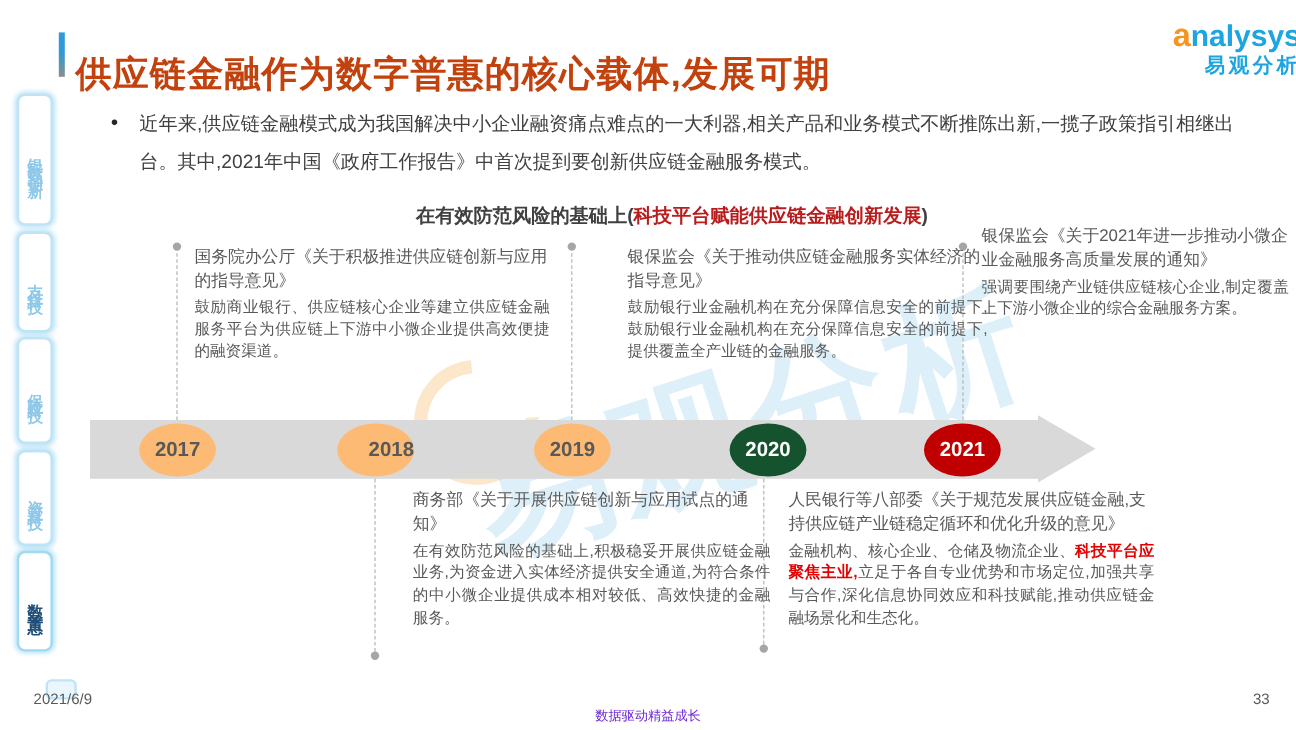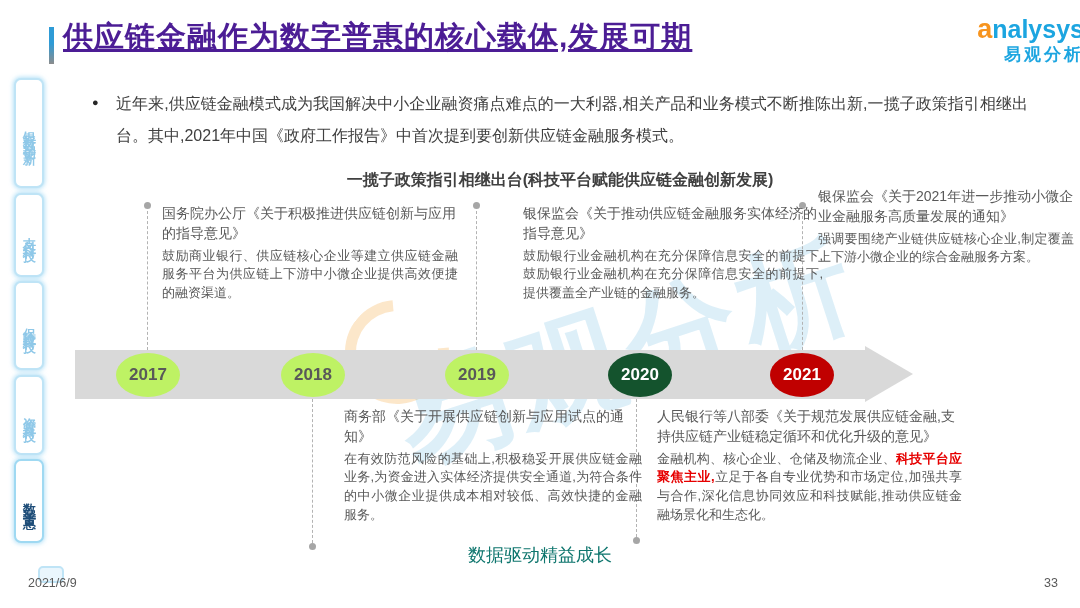--- a/index.html
+++ b/index.html
@@ -14,62 +14,62 @@
     box-shadow:0 0 4px 1px rgba(120,200,240,.55);
     display:flex;align-items:center;justify-content:center;
     writing-mode:vertical-rl;text-orientation:upright;
     font-size:13px;font-weight:700;letter-spacing:4px;color:#8fc8e8;
     cursor:pointer;
   }
   .tab.active{color:#1f4e79;border-color:#9fd9f2;}
   
   .accent-bar{position:absolute;left:49px;top:27px;width:5px;height:37px;
     background:linear-gradient(#2e9bd6 45%,#8c8c8c);}
-  .page-title{position:absolute;left:63px;top:17px;font-size:30px;font-weight:700;
-    color:#4c1d95;letter-spacing:1px;white-space:nowrap;text-decoration:underline;}
+  .page-title{position:absolute;left:63px;top:42px;font-size:30px;font-weight:700;
+    color:#c2410c;letter-spacing:1px;white-space:nowrap;}
   .logo{position:absolute;left:954px;top:14px;width:130px;text-align:right;line-height:1.15;}
   .logo .lat{font-size:25px;font-weight:700;color:#1ca5e0;letter-spacing:0;}
   .logo .lat .a{color:#f7941e;font-size:27px;}
   .logo .cn{font-size:17px;font-weight:700;color:#1ca5e0;letter-spacing:3px;display:block;}
   
   .bullet{position:absolute;left:92px;top:96px;font-size:11px;color:#262626;}
   .intro{position:absolute;left:116px;top:88px;width:912px;font-size:16px;
     color:#404040;line-height:2.0;text-align:justify;}
   
   .sec-head{position:absolute;left:75px;top:170px;width:970px;text-align:center;
     font-size:16px;font-weight:700;color:#404040;}
-  .sec-head .hl{color:#404040;}
+  .sec-head .hl{color:#b91c1c;}
   
   .wm-ring{position:absolute;left:345px;top:300px;width:82px;height:82px;border-radius:50%;
     border:11px solid rgba(244,162,50,.26);border-top-color:transparent;
     transform:rotate(40deg);}
   .wm-text{position:absolute;left:400px;top:350px;font-size:112px;font-weight:700;
     color:rgba(55,160,215,.17);letter-spacing:8px;white-space:nowrap;
     transform:rotate(-18deg);transform-origin:left center;}
   
   .band{position:absolute;left:75px;top:350px;width:792px;height:49px;background:#d9d9d9;}
   .band-arrow{position:absolute;left:865px;top:346px;width:0;height:0;
     border-top:28px solid transparent;border-bottom:28px solid transparent;
     border-left:48px solid #d9d9d9;}
   .year{position:absolute;top:353px;width:64px;height:44px;border-radius:50%;
-    background:#bef264;color:#595959;font-size:17px;font-weight:700;
+    background:#fdba74;color:#595959;font-size:17px;font-weight:700;
     line-height:44px;text-align:center;z-index:3;}
   .year.blue{background:#14532d;color:#fff;}
   .year.red{background:#c00000;color:#fff;}
   
   .vdash{position:absolute;width:0;border-left:1px dashed #b3b3b3;z-index:1;}
   .dot{position:absolute;width:7px;height:7px;border-radius:50%;background:#a6a6a6;z-index:2;}
   
   .policy{position:absolute;z-index:2;}
   .policy .p-title{font-size:14px;font-weight:400;color:#595959;line-height:1.45;margin-bottom:3px;}
   .policy .p-body{font-size:13px;color:#595959;line-height:1.45;text-align:justify;}
   .policy .p-body .hl{color:#e60000;font-weight:700;}
   
   .footer-date{position:absolute;left:28px;top:576px;font-size:12.5px;color:#595959;text-align:center;}
-  .footer-slogan{position:absolute;left:0;right:0;top:543px;text-align:center;font-size:18px;color:#0f766e;}
+  .footer-slogan{position:absolute;left:0;right:0;top:589px;text-align:center;font-size:11px;color:#6d28d9;}
   .footer-page{position:absolute;right:22px;top:576px;font-size:12.5px;color:#595959;}
   .corner-deco{position:absolute;left:38px;top:566px;width:22px;height:13px;
     border:2px solid #bfe4f6;border-radius:5px;background:#eaf6fd;}
 </style>
 </head>
 <body>
 
 <div id="slide">
 
   <div class="tab" style="top:78px;height:110px;">
@@ -93,21 +93,21 @@
 
   <div class="logo">
     <span class="lat"><span class="a">a</span><span>nalysys</span></span>
     <span class="cn">易观分析</span>
   </div>
 
   <div class="bullet">●</div>
   <div class="intro">近年来,供应链金融模式成为我国解决中小企业融资痛点难点的一大利器,相关产品和业务模式不断推陈出新,一揽子政策指引相继出台。其中,2021年中国《政府工作报告》中首次提到要创新供应链金融服务模式。</div>
 
   <div class="sec-head">
-    <span>一揽子政策指引相继出台</span><span>(</span><span class="hl">科技平台赋能供应链金融创新发展</span><span>)</span>
+    <span>在有效防范风险的基础上</span><span>(</span><span class="hl">科技平台赋能供应链金融创新发展</span><span>)</span>
   </div>
 
   <div class="wm-ring"></div>
   <div class="wm-text">易观分析</div>
 
   <div class="band"></div>
   <div class="band-arrow"></div>
 
   <div class="dot" style="left:144px;top:202px;"></div>
   <div class="vdash" style="left:147px;top:211px;height:139px;"></div>
@@ -115,21 +115,21 @@
   <div class="vdash" style="left:476px;top:211px;height:139px;"></div>
   <div class="dot" style="left:799px;top:202px;"></div>
   <div class="vdash" style="left:802px;top:211px;height:139px;"></div>
 
   <div class="vdash" style="left:312px;top:399px;height:144px;"></div>
   <div class="dot" style="left:309px;top:543px;"></div>
   <div class="vdash" style="left:636px;top:399px;height:138px;"></div>
   <div class="dot" style="left:633px;top:537px;"></div>
 
   <div class="year" style="left:116px;">2017</div>
-  <div class="year" style="left:281px;">2018</div>
+  <div class="year" style="left:281px;text-align:right;">2018</div>
   <div class="year" style="left:445px;">2019</div>
   <div class="year blue" style="left:608px;">2020</div>
   <div class="year red" style="left:770px;">2021</div>
 
   <div class="policy" style="left:162px;top:203px;width:296px;">
     <div class="p-title">国务院办公厅《关于积极推进供应链创新与应用的指导意见》</div>
     <div class="p-body">鼓励商业银行、供应链核心企业等建立供应链金融服务平台为供应链上下游中小微企业提供高效便捷的融资渠道。</div>
   </div>
   <div class="policy" style="left:523px;top:203px;width:300px;">
     <div class="p-title">银保监会《关于推动供应链金融服务实体经济的指导意见》</div>

